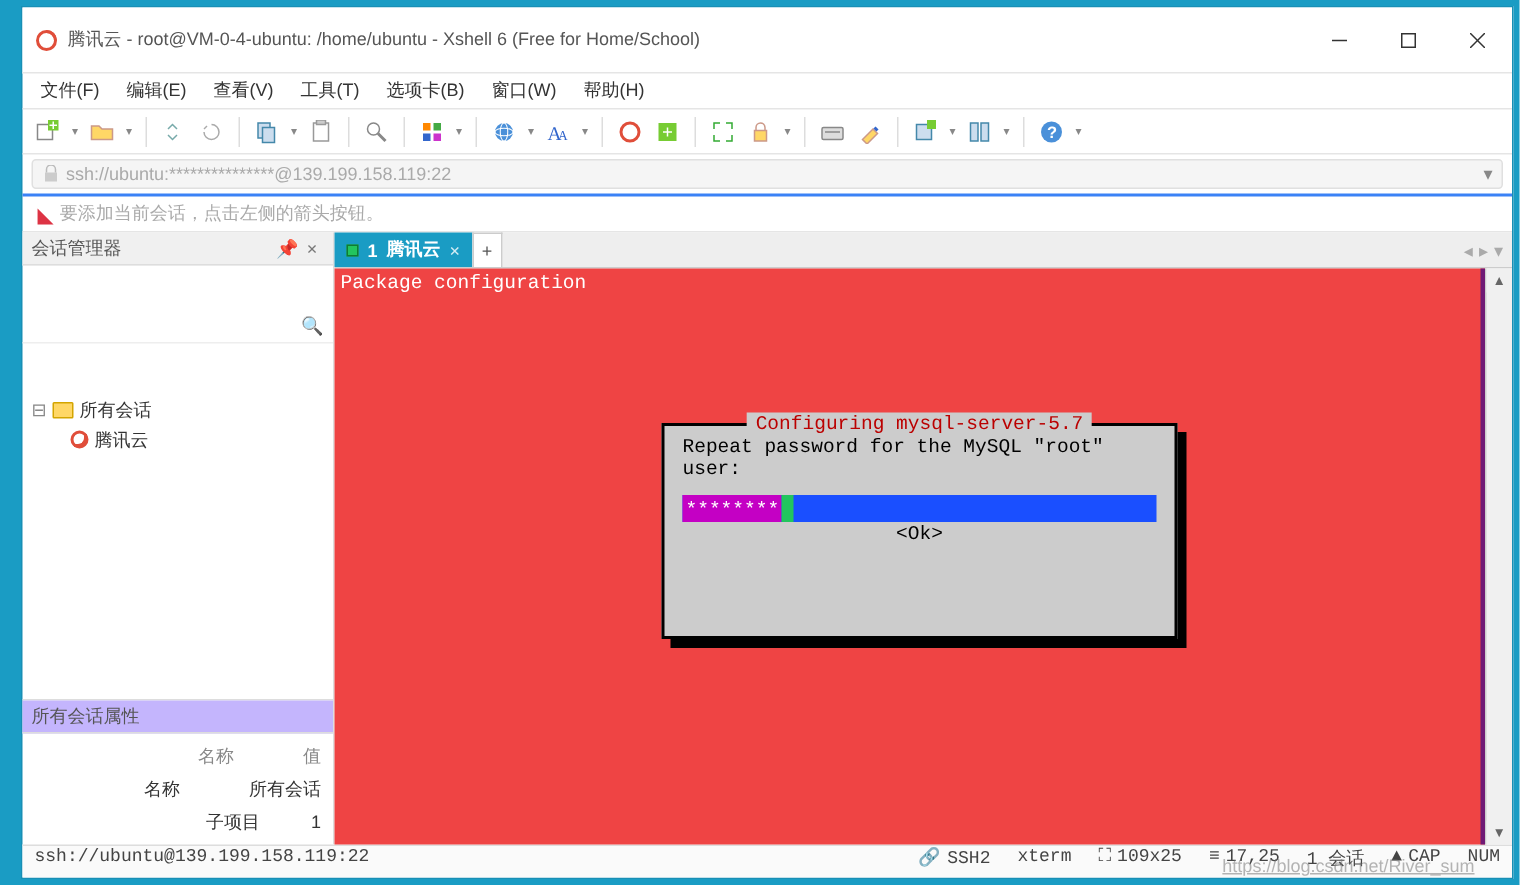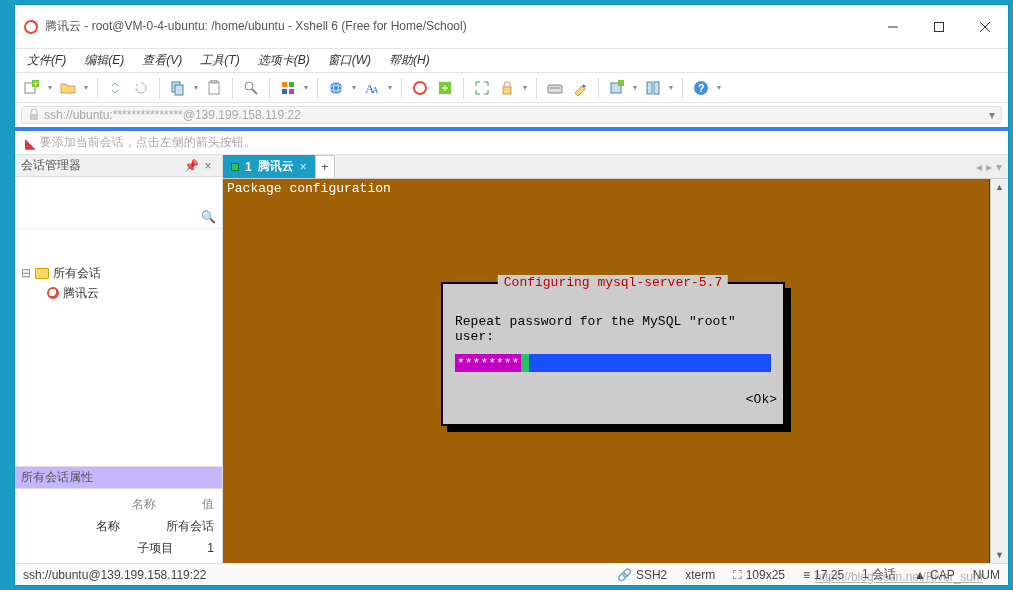--- a/index.html
+++ b/index.html
@@ -39,38 +39,38 @@
     .win-btn { width: 46px; height: 30px; display: flex; align-items: center; justify-content: center; color: #333; }
 
     .menubar {
       height: 24px;
       display: flex;
       align-items: center;
       padding: 0 6px;
       gap: 6px;
       border-bottom: 1px solid #e5e5e5;
     }
-    .menu-item { padding: 2px 6px; color: #333; font-size: 12px; font-style: italic; }
+    .menu-item { padding: 2px 6px; color: #333; font-size: 12px; }
 
     .toolbar {
       height: 30px;
       display: flex;
       align-items: center;
       padding: 0 6px;
       gap: 3px;
       border-bottom: 1px solid #e5e5e5;
     }
     .tb-sep { width: 1px; height: 20px; background: #ddd; margin: 0 4px; }
     .tb-btn { width: 22px; height: 22px; display: flex; align-items: center; justify-content: center; border-radius: 2px; }
     .tb-drop { width: 8px; color: #888; font-size: 8px; display: flex; align-items: center; justify-content: center;}
 
     .addressbar {
       height: 28px;
       padding: 3px 6px;
-      border-bottom: 4px solid #3b82f6;
+      border-bottom: 2px solid #3b82f6;
     }
     .addr-input {
       width: 100%; height: 100%;
       background: #f5f5f5;
       border: 1px solid #e0e0e0;
       border-radius: 3px;
       display: flex;
       align-items: center;
       padding: 0 6px;
       color: #aaa;
@@ -169,27 +169,27 @@
     }
     .tab-nav { margin-left: auto; display: flex; align-items: center; padding-right: 6px; gap: 4px; color: #aaa; }
 
     .terminal-wrap {
       flex: 1;
       display: flex;
       min-height: 0;
     }
     .terminal {
       flex: 1;
-      background: #a16207;
+      background: #ef4444;
       font-family: "Consolas", "Courier New", monospace;
       font-size: 13px;
       color: #fff;
       position: relative;
       padding: 2px 4px;
-      border-right: 1px solid #701a75;
+      border-right: 3px solid #701a75;
     }
     .terminal .line1 { color: #fff; }
     .dialog-shadow {
       position: absolute;
       left: 224px; top: 109px;
       width: 344px; height: 144px;
       background: #000;
     }
     .dialog {
       position: absolute;
@@ -203,49 +203,49 @@
     .dialog .dtitle {
       position: absolute;
       top: -9px; left: 50%;
       transform: translateX(-50%);
       background: #ccc;
       padding: 0 6px;
       color: #b00;
       white-space: nowrap;
     }
     .dialog .dprompt {
-      margin-top: 24px;
       margin-left: 6px;
       font-family: Liberation Mono, monospace;
     }
     .dfield {
       margin: 10px 6px 0 6px;
       height: 18px;
       background: #1a4fff;
       display: flex;
       align-items: center;
     }
     .dfield .pwd { background: #c400c4; color: #fff; padding: 0 2px; height: 100%; display: flex; align-items: center; }
     .dfield .cursor { width: 8px; height: 100%; background: #22c55e; }
-    .dok { text-align: right; margin-top: 20px; }
+    .dok { text-align: center; }
     .term-scroll { width: 18px; background: #f0f0f0; border-left: 1px solid #ccc; position: relative; }
     .term-scroll .up, .term-scroll .dn { position: absolute; left: 0; width: 100%; height: 16px; display: flex; align-items: center; justify-content: center; color: #666; font-size: 9px; background: #f0f0f0;}
     .term-scroll .up { top: 0; }
     .term-scroll .dn { bottom: 0; }
 
     .statusbar {
       height: 22px;
       border-top: 1px solid #ddd;
       display: flex;
-      align-items: center;
+      align-items: flex-start;
       padding: 0 8px;
       color: #444;
       font-size: 12px;
       gap: 18px;
       background: #fafafa;
+      font-family: Liberation Mono, monospace;
     }
     .statusbar .sp { flex: 1; }
     .statusbar .seg { display: flex; align-items: center; gap: 4px; }
     .watermark {
       position: absolute;
       right: 30px; bottom: 6px;
       color: rgba(120,120,120,.55);
       font-size: 12px;
       pointer-events: none;
       text-decoration: underline;

